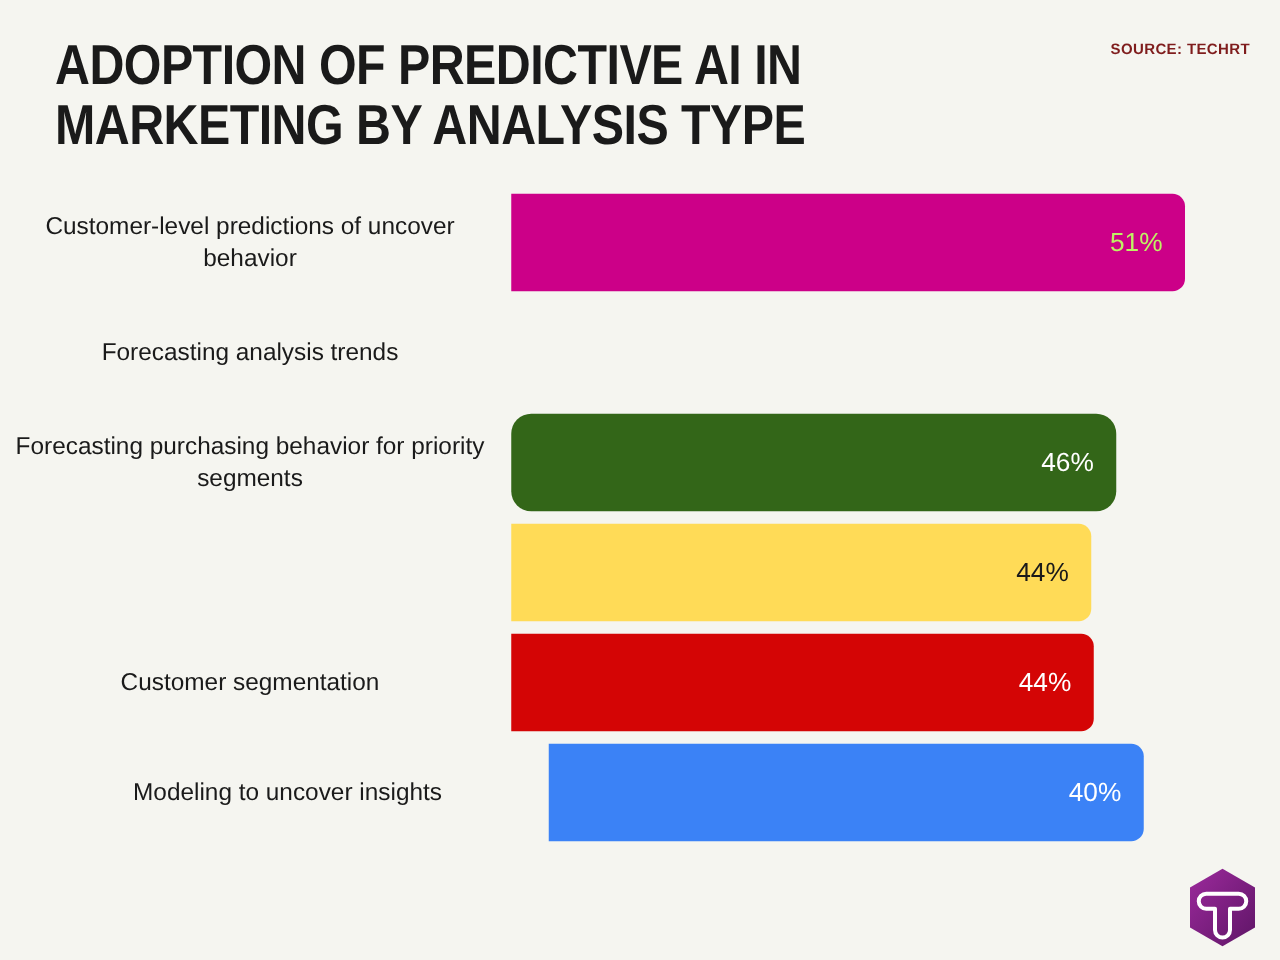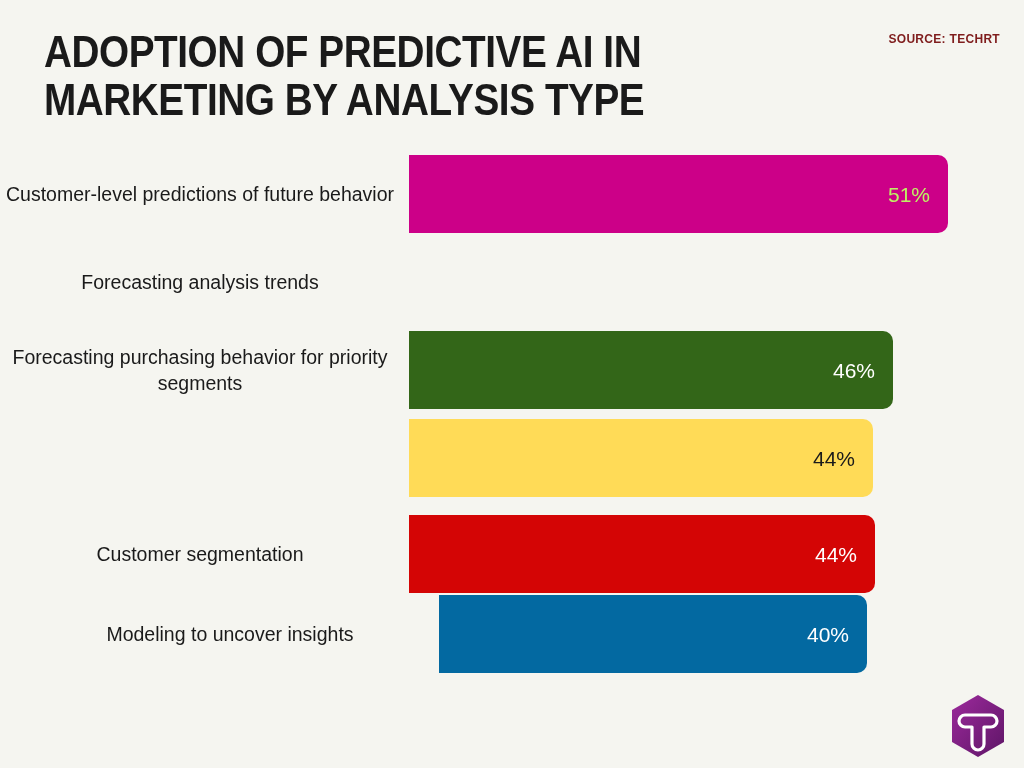--- a/index.html
+++ b/index.html
@@ -106,48 +106,48 @@
 <body>
 
 <div id="canvas">
 
   <h1 id="chart-title">Adoption of predictive AI in marketing by analysis type</h1>
 
   <div id="source-label">SOURCE: TECHRT</div>
 
   <div id="plot-area">
       <div class="bar-row" style="top: 0px;">
-        <div class="cat-label">Customer-level predictions of future behavior</div>
+        <div class="cat-label">Customer-level predictions of uncover behavior</div>
         <div class="bar" style="width: 539px; background: rgb(204, 0, 136);">
           <span class="bar-value" style="color: #bef264;">51%</span>
         </div>
       </div>
       <div class="bar-row" style="top: 88px;">
         <div class="cat-label">Forecasting analysis trends</div>
       </div>
       <div class="bar-row" style="top: 176px; text-decoration: underline;">
         <div class="cat-label">Forecasting purchasing behavior for priority segments</div>
-        <div class="bar" style="width: 484px; background: rgb(51, 102, 24);">
+        <div class="bar" style="width: 484px; background: rgb(51, 102, 24); border-radius: 16px;">
           <span class="bar-value" style="color: rgb(255, 255, 255);">46%</span>
         </div>
       </div>
       <div class="bar-row" style="top: 264px;">
         <div class="bar" style="width: 464px; background: rgb(255, 219, 87);">
           <span class="bar-value" style="color: rgb(26, 26, 26);">44%</span>
         </div>
       </div>
-      <div class="bar-row" style="top: 360px;">
+      <div class="bar-row" style="top: 352px;">
         <div class="cat-label">Customer segmentation</div>
         <div class="bar" style="width: 466px; background: rgb(212, 5, 5);">
           <span class="bar-value" style="color: rgb(255, 255, 255);">44%</span>
         </div>
       </div>
       <div class="bar-row" style="top: 440px; margin-left: 30px;">
         <div class="cat-label">Modeling to uncover insights</div>
-        <div class="bar" style="width: 428px; background: #0369a1;">
+        <div class="bar" style="width: 476px; background: #3b82f6;">
           <span class="bar-value" style="color: rgb(255, 255, 255);">40%</span>
         </div>
       </div>
     </div>
 
   <div id="brand-logo">
     <svg width="58" height="64" viewBox="0 0 58 64" aria-hidden="true">
       <defs>
         <linearGradient id="hexgrad" x1="0" y1="0" x2="1" y2="1">
           <stop offset="0%" stop-color="#9C2A9C"></stop>

